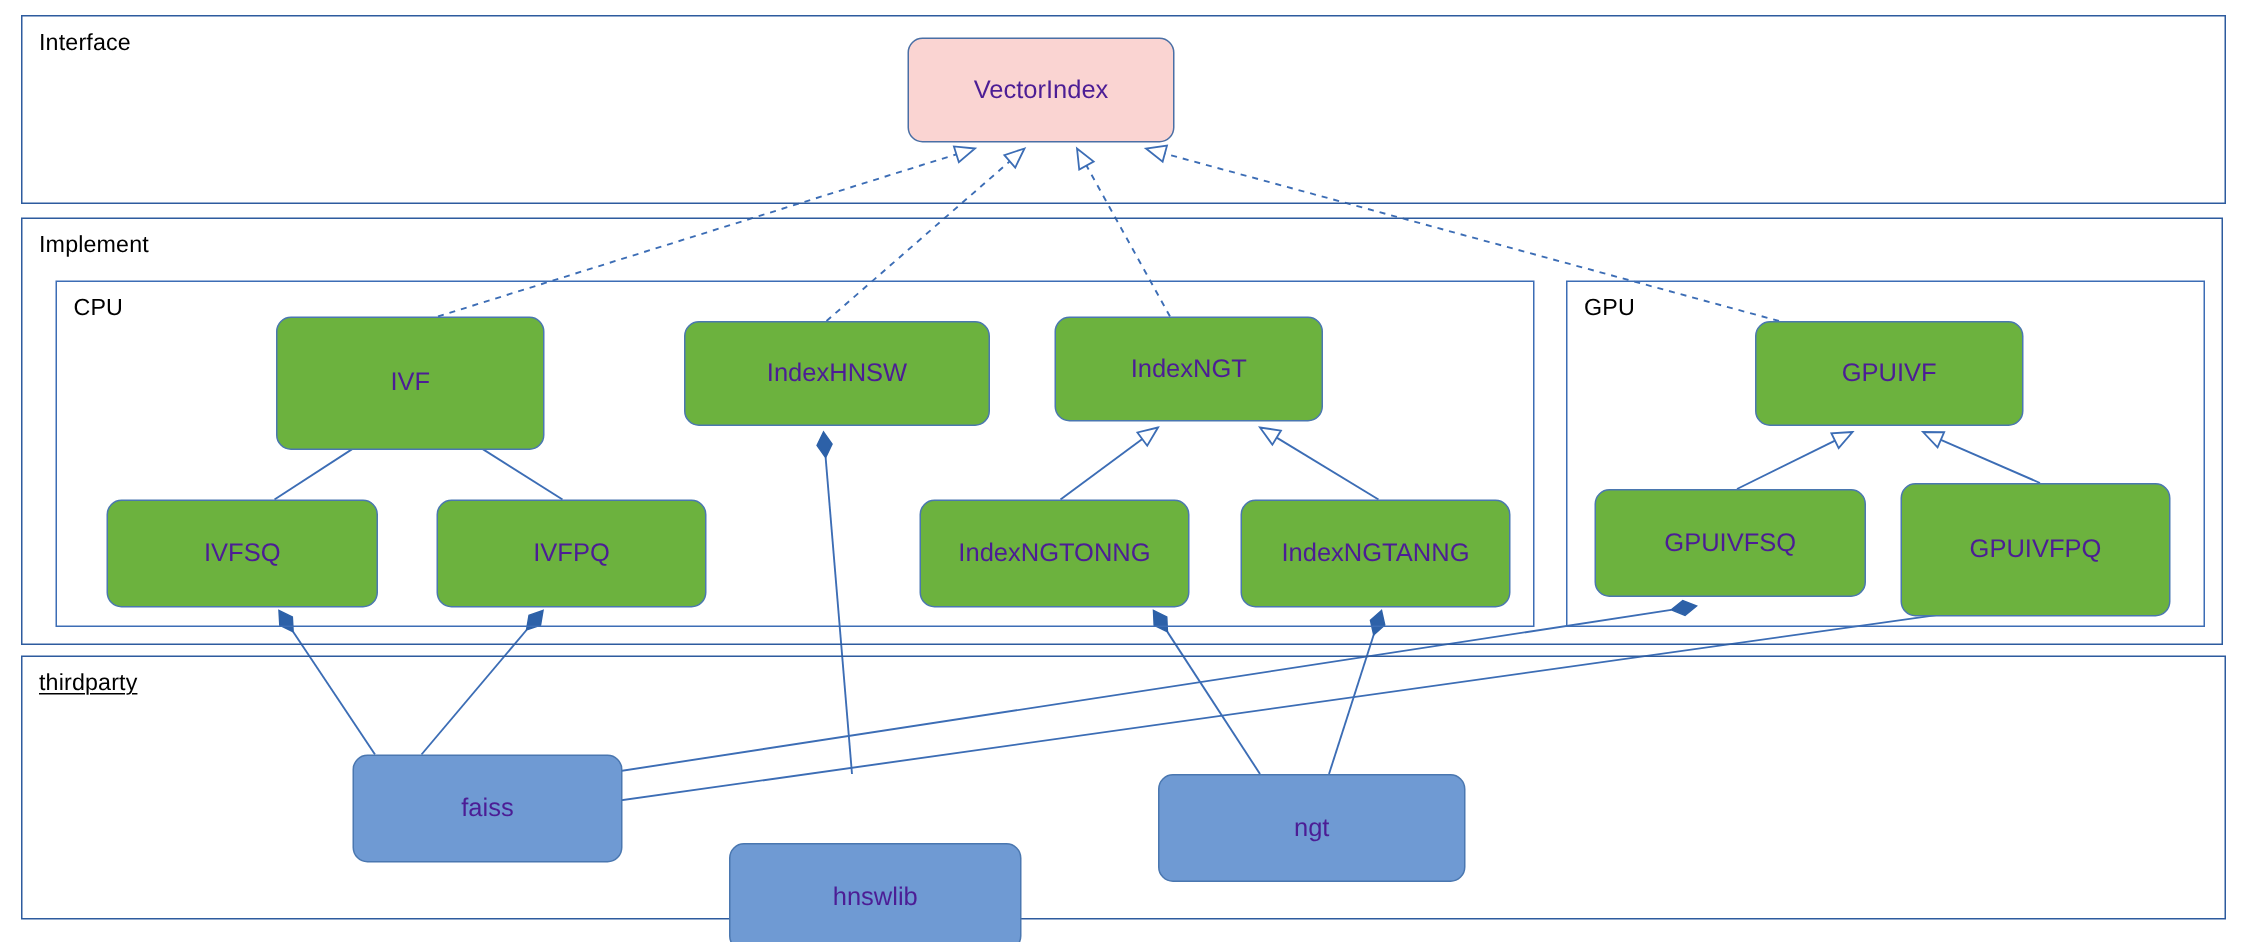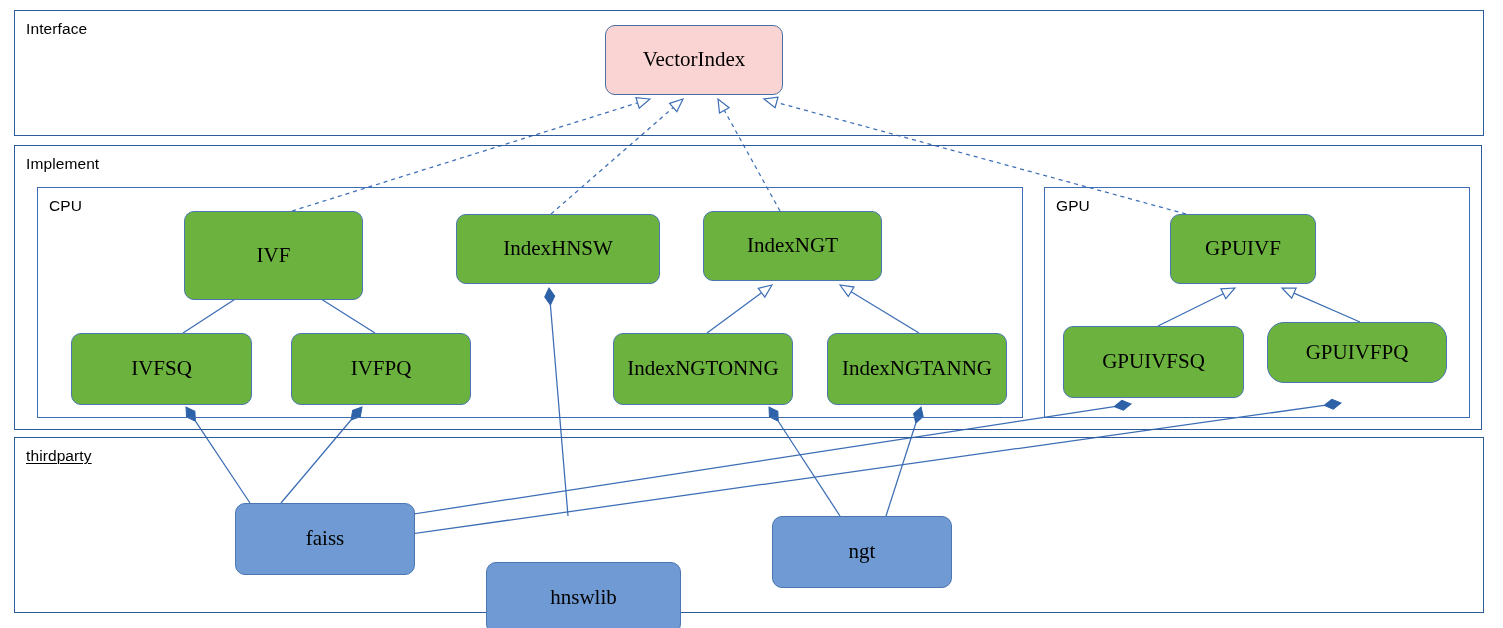--- a/index.html
+++ b/index.html
@@ -53,23 +53,23 @@
     overflow: hidden;
   }
   .node {
     position: absolute;
     box-sizing: border-box;
     border-radius: 10px;
     border: 1.3px solid #4a77b0;
     display: flex;
     align-items: center;
     justify-content: center;
-    font-family: Liberation Serif, serif;
-    font-size: 21px;
-    color: #000000;
+    font-family: Liberation Sans, sans-serif;
+    font-size: 17px;
+    color: #4c1d95;
     text-align: center;
     line-height: 1.1;
     white-space: nowrap;
   }
   .node.iface {
     background: #fad4d2;
     border-color: #4a6fa5;
   }
   .node.impl {
     background: #6cb23e;
@@ -175,45 +175,45 @@
       </div>
       <div class="node impl" style="left: 184px; top: 211px; width: 179px; height: 89px;">
         <span>IVF</span>
       </div>
       <div class="node impl" style="left: 456px; top: 214px; width: 204px; height: 70px;">
         <span>IndexHNSW</span>
       </div>
       <div class="node impl" style="left: 703px; top: 211px; width: 179px; height: 70px;">
         <span>IndexNGT</span>
       </div>
-      <div class="node impl" style="left: 1170px; top: 214px; width: 146px; height: 70px;">
+      <div class="node impl" style="left: 1170px; top: 214px; width: 179px; height: 70px;">
         <span>GPUIVF</span>
       </div>
       <div class="node impl" style="left: 71px; top: 333px; width: 181px; height: 72px;">
         <span>IVFSQ</span>
       </div>
       <div class="node impl" style="left: 291px; top: 333px; width: 180px; height: 72px;">
         <span>IVFPQ</span>
       </div>
       <div class="node impl" style="left: 613px; top: 333px; width: 180px; height: 72px;">
         <span>IndexNGTONNG</span>
       </div>
       <div class="node impl" style="left: 827px; top: 333px; width: 180px; height: 72px;">
         <span>IndexNGTANNG</span>
       </div>
       <div class="node impl" style="left: 1063px; top: 326px; width: 181px; height: 72px;">
         <span>GPUIVFSQ</span>
       </div>
-      <div class="node impl" style="left: 1267px; top: 322px; width: 180px; height: 61px; border-radius: 17px;">
+      <div class="node impl" style="left: 1267px; top: 322px; width: 180px; height: 89px;">
         <span>GPUIVFPQ</span>
       </div>
       <div class="node third" style="left: 188px; top: 503px; width: 180px; height: 72px; margin-left: 47px;">
         <span>faiss</span>
       </div>
       <div class="node third" style="left: 486px; top: 516px; width: 195px; height: 72px; margin-top: 46px;">
         <span>hnswlib</span>
       </div>
-      <div class="node third" style="left: 772px; top: 516px; width: 180px; height: 72px;">
+      <div class="node third" style="left: 772px; top: 516px; width: 205px; height: 72px;">
         <span>ngt</span>
       </div>
     </div>
 
 </div>
 
 </body></html>

